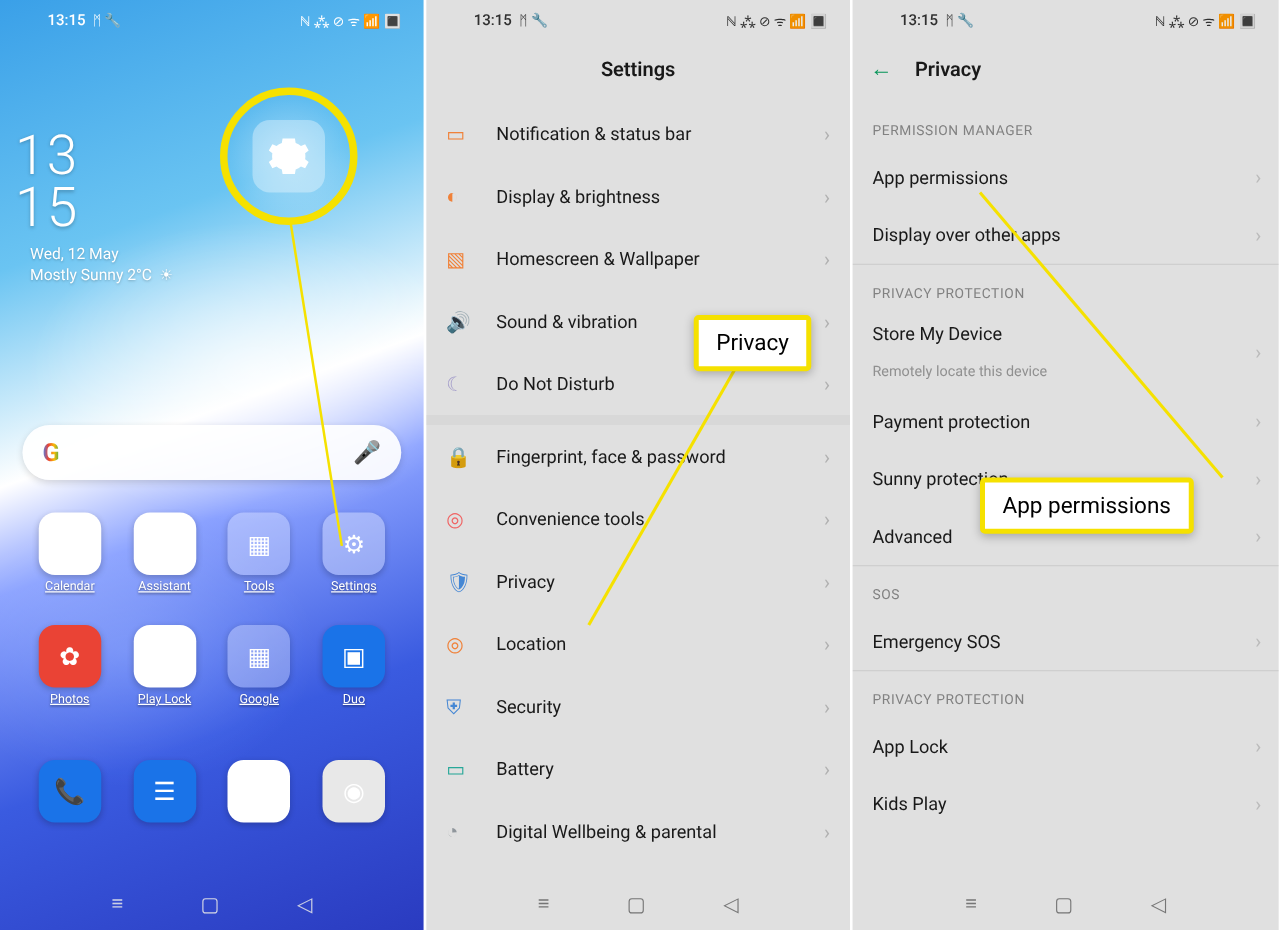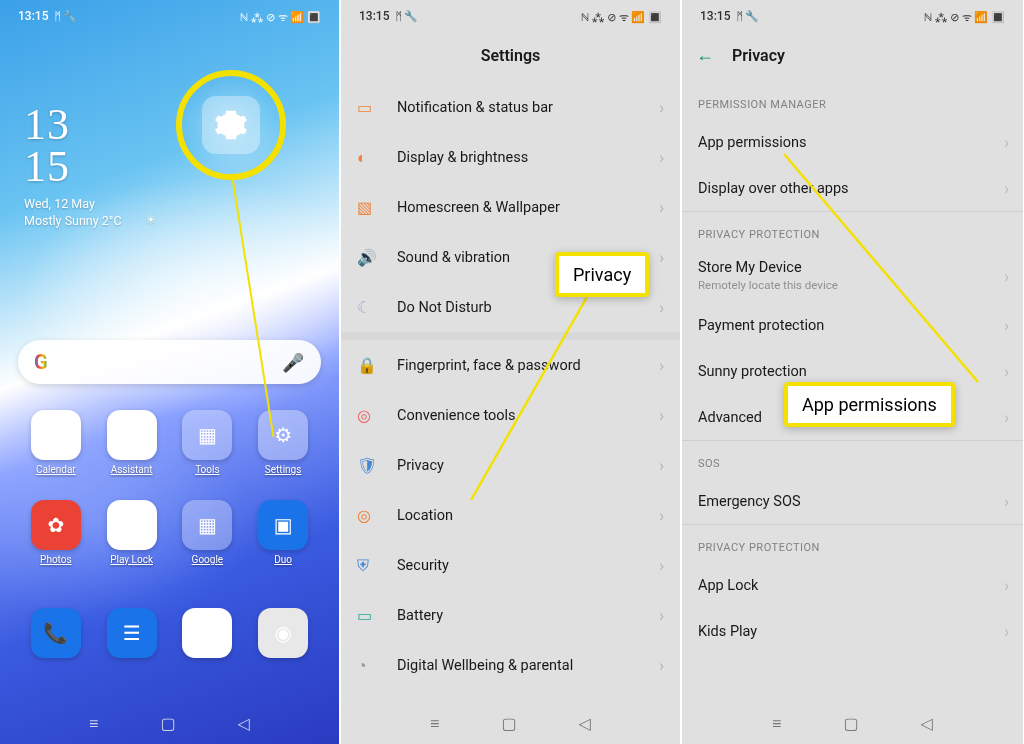--- a/index.html
+++ b/index.html
@@ -29,62 +29,61 @@
   .statusbar {
     position: relative;
     height: 32px;
     display: flex;
     align-items: center;
     justify-content: space-between;
     padding: 0 18px;
     font-size: 12px;
     font-weight: 500;
   }
-  .statusbar .left, .statusbar .right { display:flex; align-items:center; gap:6px; }
+  .statusbar .left, .statusbar .right { display:flex; align-items:center; gap:6px;margin-left:20px; }
   .statusbar .ico { font-size:11px; }
 
   
   .phone1 {
     background: linear-gradient(160deg, #3aa0e8 0%, #6ac4f2 25%, #ffffff 45%, #8aa1ff 55%, #3a5be0 75%, #2a3bc0 100%);
     color: #fff;
   }
   .phone1 .statusbar { color:#fff; }
   .phone1::before {
     content:"";
     position:absolute; inset:0;
     background:
       radial-gradient(ellipse 300px 200px at 60% 40%, rgba(255,255,255,0.6), transparent 60%),
       radial-gradient(ellipse 250px 180px at 30% 70%, rgba(60,70,220,0.6), transparent 60%);
     mix-blend-mode: screen;
     pointer-events:none;
   }
   .clock {
     position: relative;
-    margin: 72px 0 0 24px;
+    margin: 72px 0 0 12px;
     font-size: 44px;
     font-weight: 300;
     line-height: 0.95;
     letter-spacing: 1px;
     text-shadow: 0 1px 3px rgba(0,0,0,0.25);
-    font-family: Liberation Serif, serif;
   }
   .clock .hour, .clock .min { display:block; }
   .datetime {
     position:relative;
     margin: 8px 0 0 24px;
     font-size: 12.5px;
     font-weight: 400;
     text-shadow: 0 1px 2px rgba(0,0,0,0.25);
   }
   .weather {
     position:relative;
     margin: 2px 0 0 24px;
     font-size: 12.5px;
     text-shadow: 0 1px 2px rgba(0,0,0,0.25);
-    display:flex; align-items:center; gap:24px;
+    display:flex; align-items:center; gap:6px;
   }
   .weather .wicon { font-size:12px; }
 
   
   .hl-settings {
     position:absolute;
     top: 70px; left: 176px;
     width: 110px; height: 110px;
     border: 6px solid #f5e100;
     border-radius: 50%;
@@ -235,21 +234,21 @@
     padding: 16px 16px 8px 16px;
     text-transform:uppercase;
   }
   .row3 {
     position:relative;
     display:flex; flex-direction:column; justify-content:center;
     min-height: 46px;
     padding: 10px 36px 10px 16px;
   }
   .row3 .txt { font-size:14.5px; color:#1b1b1b; }
-  .row3 .sub { font-size:11.5px; color:#9a9a9a; margin-top:2px; }
+  .row3 .sub { font-size:11.5px; color:#9a9a9a; margin-top:14px; }
   .row3 .chev {
     position:absolute; right:14px; top:50%; transform:translateY(-50%);
     color:#c7c7c7; font-size:16px;
   }
   .divider {
     height:1px; background:#dcdcdc; margin: 0 0 0 0;
   }
 
   
   .callout {

